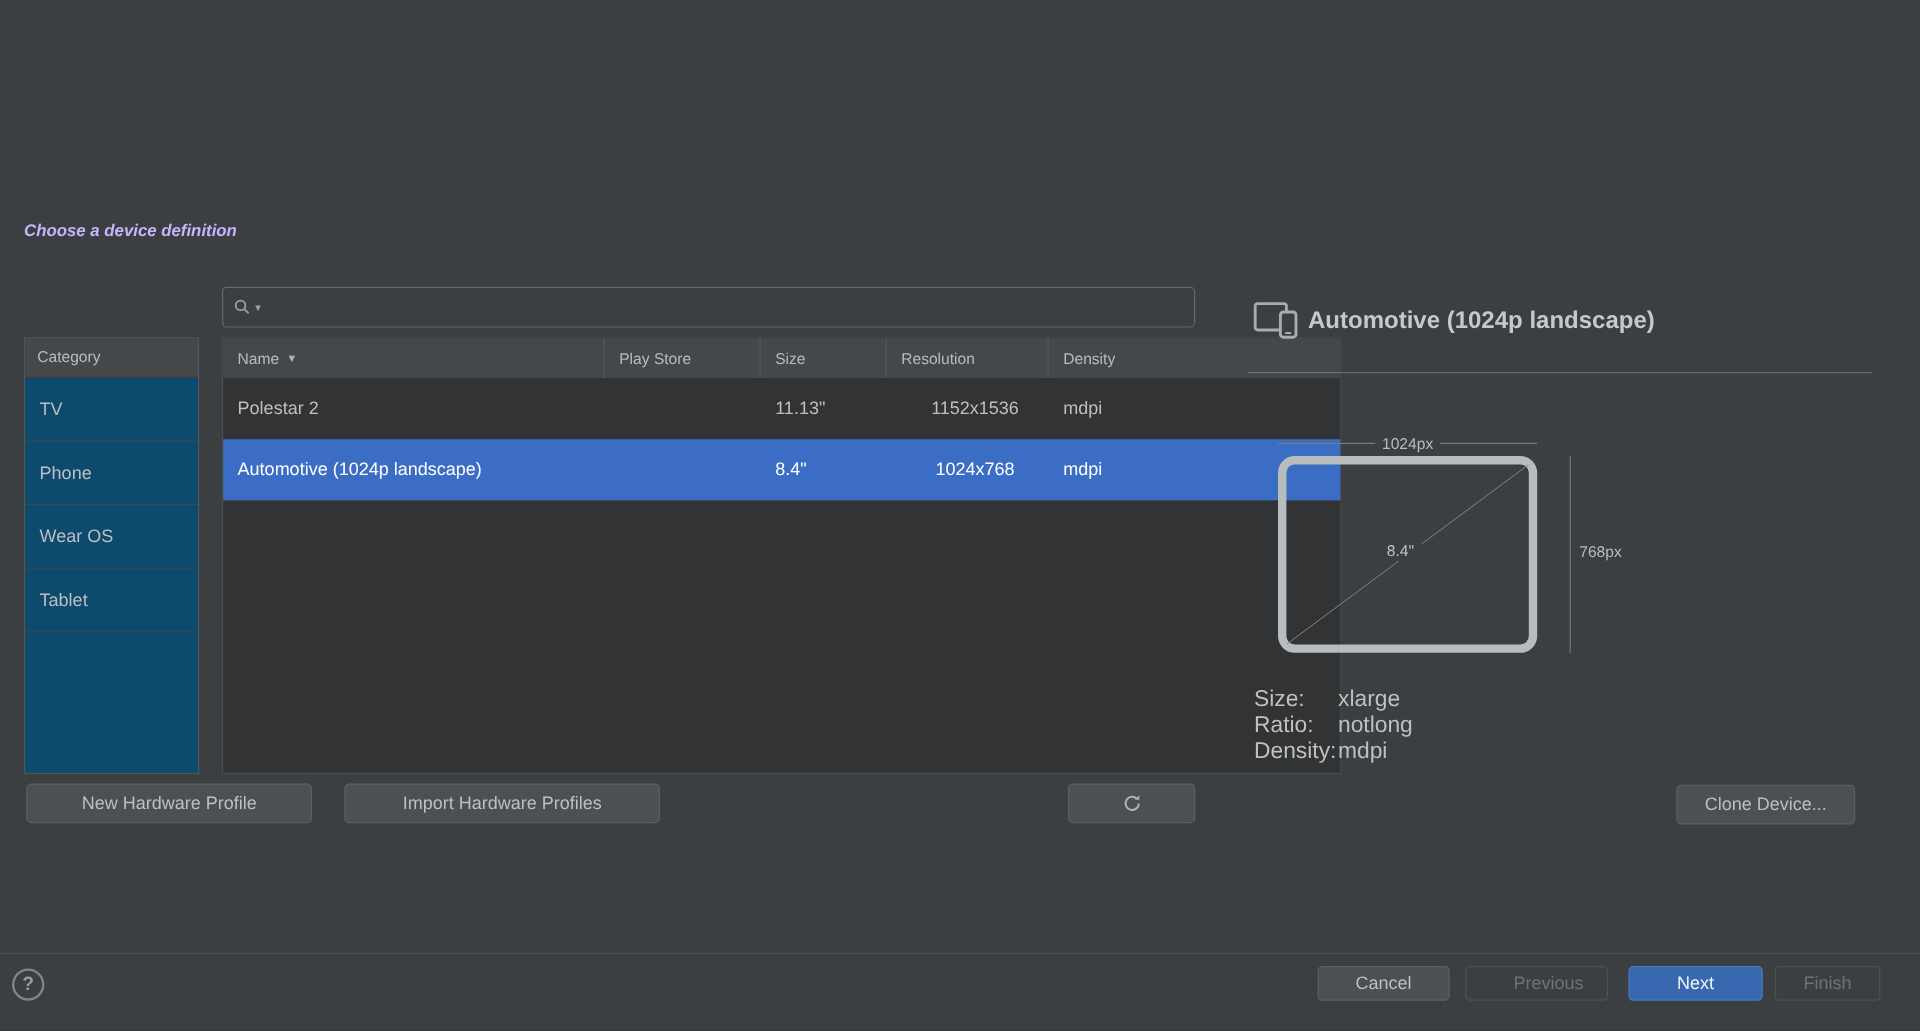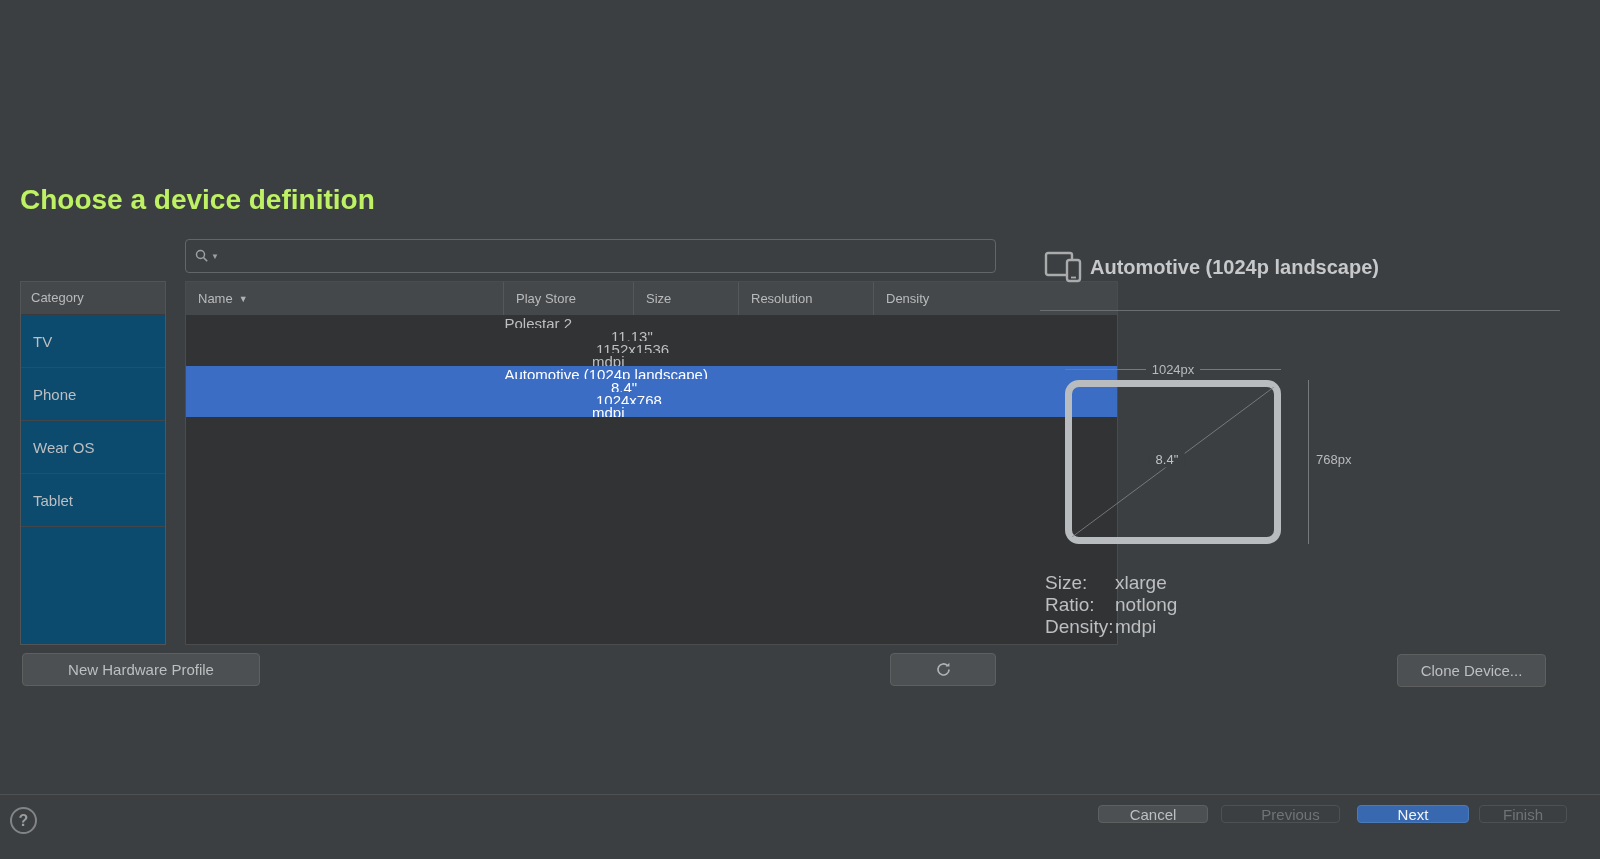--- a/index.html
+++ b/index.html
@@ -8,21 +8,21 @@
     position:relative; width:1600px; height:859px; overflow:hidden;
     background:#3c3f41; font-family:"Liberation Sans", sans-serif;
     color:#bdbfc1; user-select:none;
   }
   
   .titlebar { position:absolute; top:0; left:0; width:1600px; height:145px; background:#262829; }
   .logo { position:absolute; left:19px; top:23px; width:72px; height:72px; }
   .app-title { position:absolute; left:122px; top:44px; font-size:31px; color:#e2e3e4; }
 
   
-  .section-title { position:absolute; left:20px; top:184px; font-size:28px; font-weight:bold; color:#bef264; }
+  .section-title { position:absolute; left:20px; top:184px; font-size:14px; font-weight:bold; color:#c4b5fd;font-style:italic; }
 
   
   .searchbox {
     position:absolute; left:185px; top:239px; width:811px; height:34px;
     border:1px solid #646567; border-radius:4px; background:#3c3f41;
     display:flex; align-items:center; padding-left:8px;
   }
   .searchbox input {
     flex:1; background:transparent; border:none; outline:none;
     color:#cfd1d3; font-size:15px; font-family:"Liberation Sans", sans-serif; height:100%;
@@ -51,22 +51,22 @@
     background:#313335; border:1px solid #4a4c4e;
   }
   .thead { display:flex; height:33px; background:#45484a; font-size:13px; color:#b8babc; }
   .th {
     line-height:32px; padding-left:12px; border-right:1px solid #55585a;
     overflow:hidden; white-space:nowrap; display:flex; align-items:center; gap:6px;
   }
   .th:last-child { border-right:none; }
   .sort-glyph { font-size:9px; color:#b0b2b4; }
   .c-name { width:318px; } .c-play { width:130px; } .c-size { width:105px; }
-  .c-res { width:135px; } .c-den { width:143px; }
-  .trow { display:flex; height:51px; align-items:center; font-size:15px; color:#bdbfc1; cursor:pointer;flex-direction:column; }
+  .c-res { width:135px;text-align:center; } .c-den { width:143px; }
+  .trow { display:flex; height:51px; align-items:center; font-size:15px; color:#bdbfc1; cursor:pointer; }
   .trow .c { padding-left:12px; overflow:hidden; white-space:nowrap; }
   .trow.sel { background:var(--sel); color:#ffffff; }
 
   
   .btn {
     position:absolute; height:33px; background:#4c5052; border:1px solid #5e6060;
     border-radius:4px; color:#bdbfc1; font-size:15px; font-family:"Liberation Sans", sans-serif;
     display:flex; align-items:center; justify-content:center; cursor:pointer;
   }
   .btn-new { left:22px; top:653px; width:238px; }
@@ -103,21 +103,21 @@
   .footer {
     position:absolute; left:0; bottom:0; width:1600px; height:65px;
     background:#3c3f41; border-top:1px solid #515151;
   }
   .help-circle {
     position:absolute; left:10px; top:12px; width:27px; height:27px; border-radius:50%;
     border:2px solid #828486; color:#9a9c9e; font-size:16px; font-weight:bold;
     display:flex; align-items:center; justify-content:center; cursor:pointer;
   }
   .f-btn {
-    position:absolute; top:10px; height:18px; border-radius:4px; font-size:15px;
+    position:absolute; top:10px; height:29px; border-radius:4px; font-size:15px;
     font-family:"Liberation Sans", sans-serif;
     display:flex; align-items:center; justify-content:center; cursor:pointer;
   }
   .f-cancel { right:392px; width:110px; background:#4c5052; border:1px solid #5e6060; color:#bdbfc1; }
   .f-prev   { right:260px; width:119px; background:#3c3f41; border:1px solid #4e5152; color:#6f7375;padding-left:20px; }
   .f-next   { right:131px; width:112px; background:var(--accent); border:1px solid #4a7ab8; color:#f0f4f9; }
   .f-finish { right:33px;  width:88px;  background:#3c3f41; border:1px solid #4e5152; color:#6f7375; }
 </style>
 </head>
 <body>
@@ -169,20 +169,21 @@
     <div class="trow sel">
       <div class="c c-name">Automotive (1024p landscape)</div>
       <div class="c c-play"></div>
       <div class="c c-size">8.4"</div>
       <div class="c c-res">1024x768</div>
       <div class="c c-den">mdpi</div>
     </div>
   </div>
 
   <button class="btn btn-new">New Hardware Profile</button>
+  <button class="btn btn-import">Import Hardware Profiles</button>
   <button class="btn btn-refresh">
     <svg width="17" height="17" viewBox="0 0 16 16">
       <path d="M13.2 8a5.2 5.2 0 1 1-1.5-3.7" fill="none" stroke="#b0b2b4" stroke-width="1.6"></path>
       <path d="M13.6 1.6 v3.6 h-3.6 z" fill="#b0b2b4"></path>
     </svg>
   </button>
 
   <svg class="device-icon" viewBox="0 0 40 34">
     <rect x="2" y="3" width="26" height="22" rx="2" fill="none" stroke="#a9abad" stroke-width="2.4"></rect>
     <rect x="23" y="10" width="13" height="21" rx="2.5" fill="#3c3f41" stroke="#a9abad" stroke-width="2.4"></rect>

